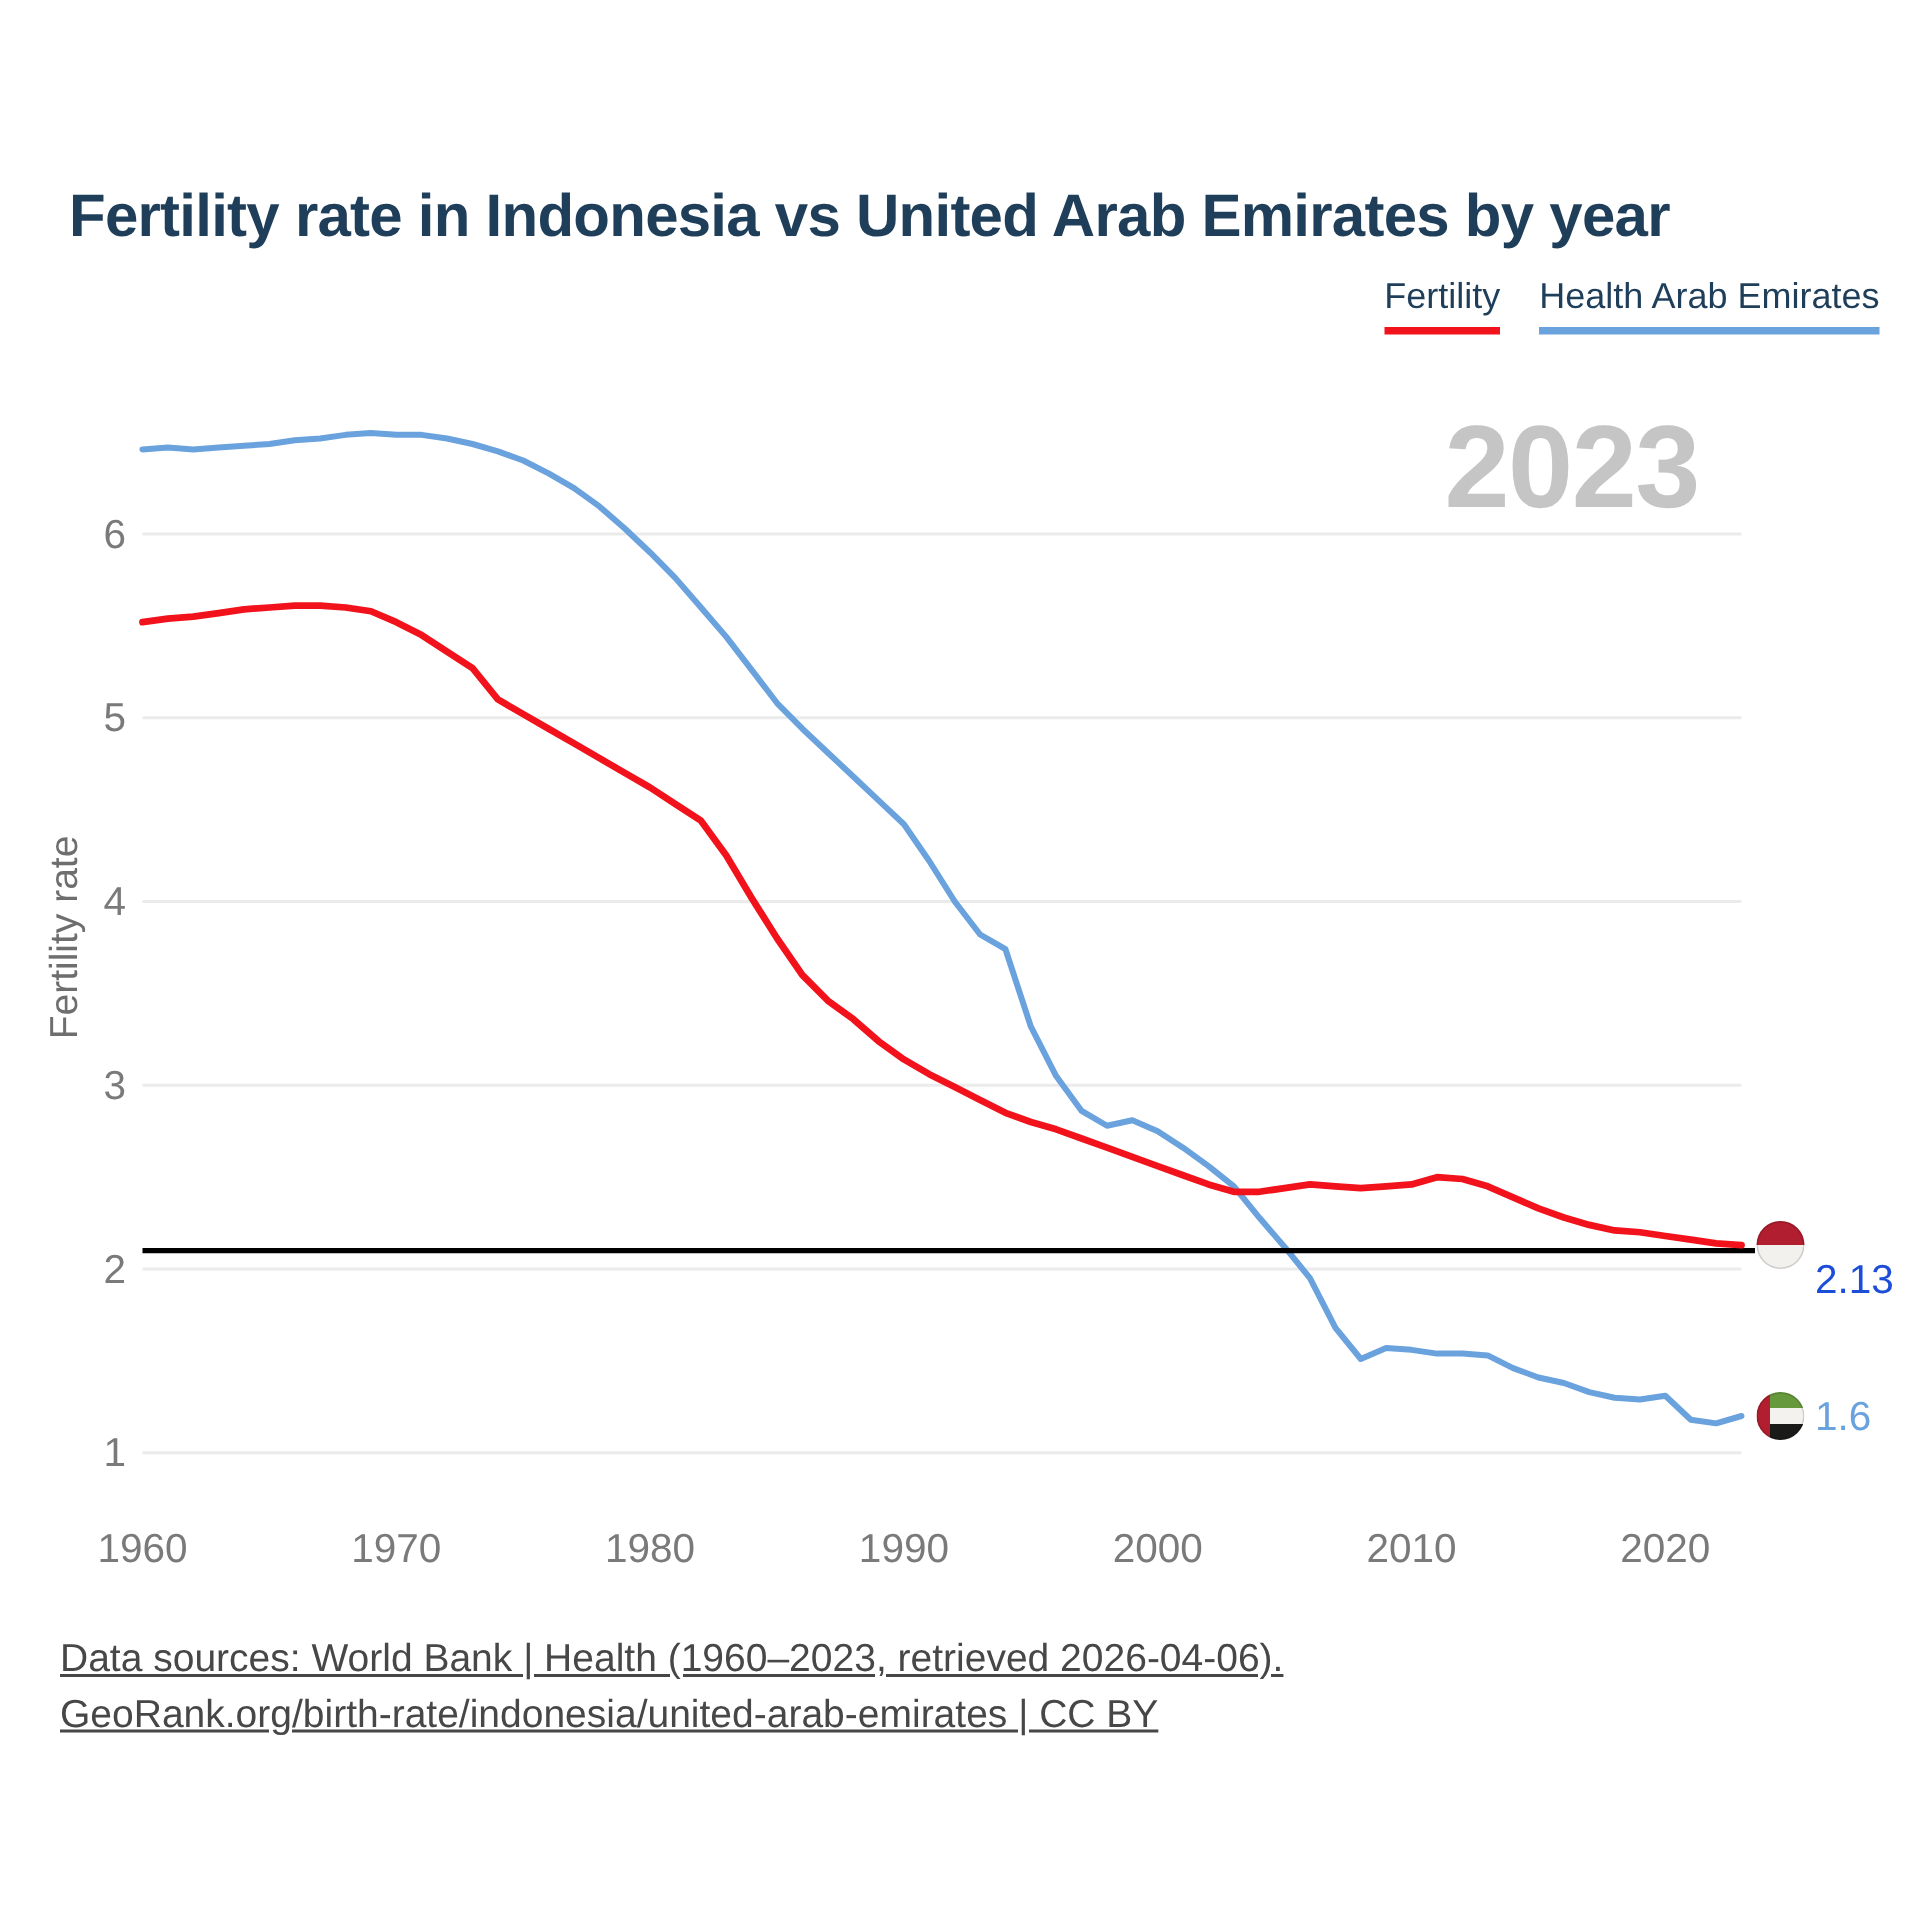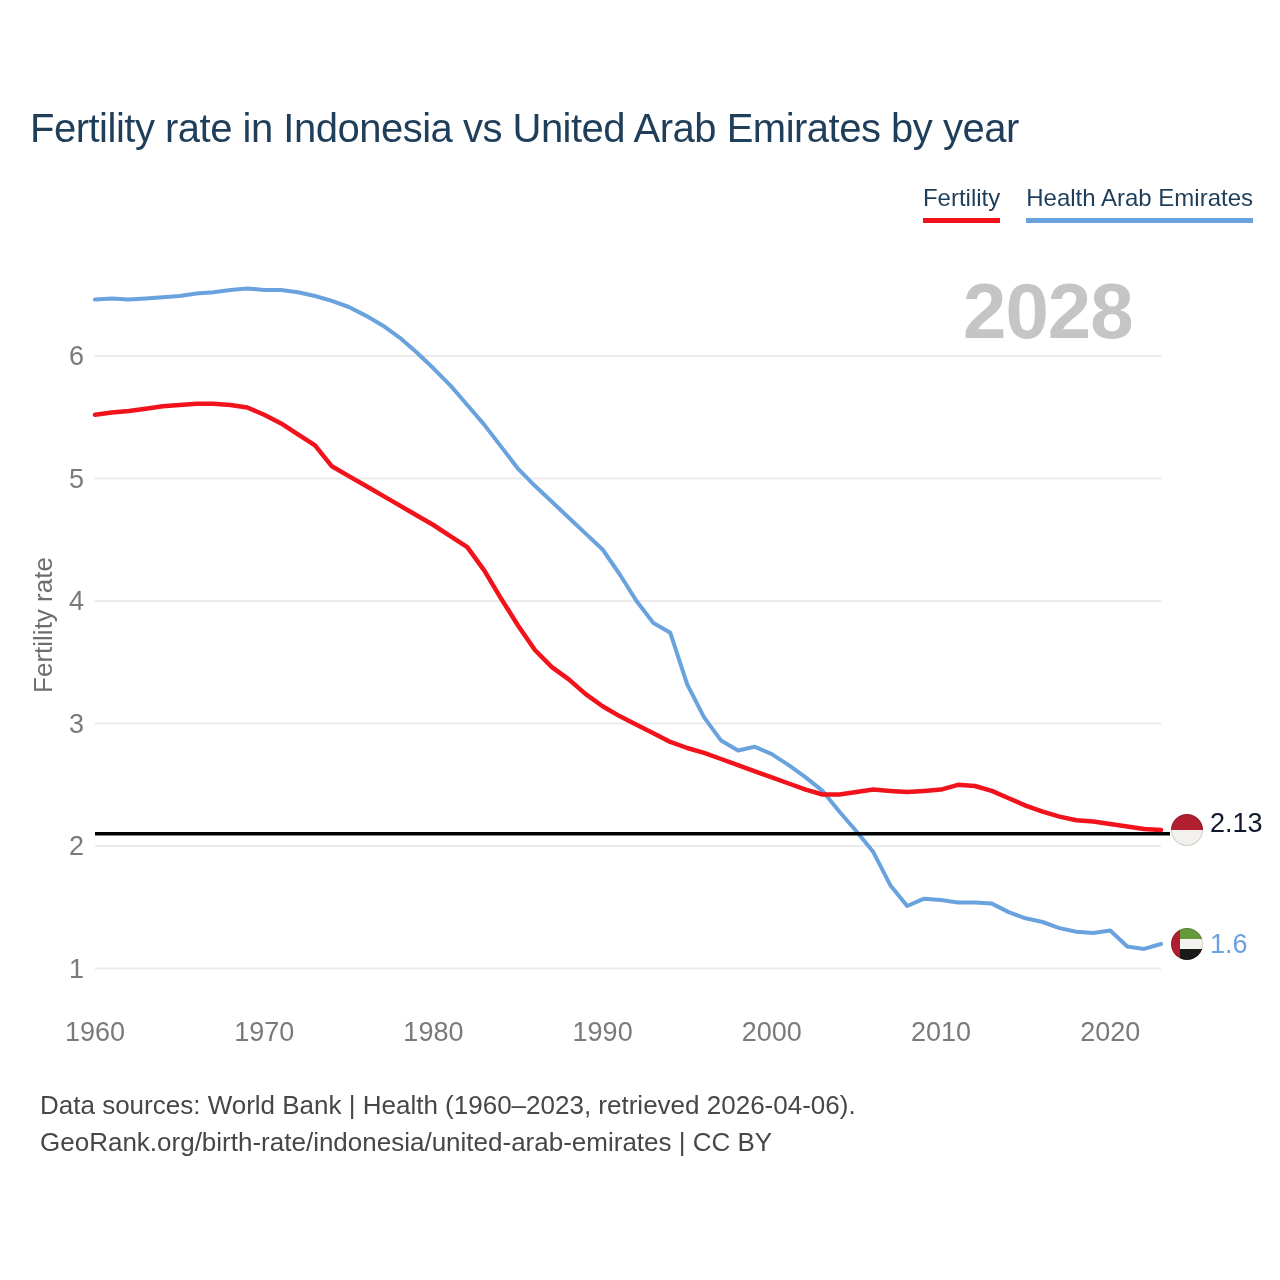--- a/index.html
+++ b/index.html
@@ -1,22 +1,22 @@
 <!DOCTYPE html>
 <html><head>
 <meta charset="utf-8">
 <style>
   html,body{margin:0;padding:0;background:#ffffff;}
   .page{
     position:relative;width:1280px;height:1280px;background:#ffffff;overflow:hidden;
     font-family:"Liberation Sans","DejaVu Sans",sans-serif;
   }
   .chart-title{
-    position:absolute;left:30px;top:106px;width:1220px;margin:0;
-    font-size:40px;font-weight:normal;letter-spacing:-0.5px;color:#1f3e5a;
+    position:absolute;left:30px;top:106px;width:1220px;margin:16px;
+    font-size:40px;font-weight:bold;letter-spacing:-0.5px;color:#1f3e5a;
   }
   .legend{
     position:absolute;right:27px;top:184px;display:flex;gap:26px;
   }
   .legend-item{
     font-size:24px;color:#1f3e5a;padding-bottom:6px;border-bottom:5px solid #ccc;
     cursor:pointer;white-space:nowrap;
   }
   .watermark{
     position:absolute;left:963px;top:266px;
@@ -37,41 +37,41 @@
     background:linear-gradient(180deg,#b01e30 0 50%,#f3f1ed 50% 100%);
   }
   .flag-uae{
     background:
       linear-gradient(90deg,#b01e30 0 28%,rgba(0,0,0,0) 28%),
       linear-gradient(180deg,#66983c 0 34%,#f4f2ee 34% 66%,#1a1a18 66% 100%);
   }
   .end-label{
     position:absolute;left:1210px;height:34px;line-height:34px;font-size:27px;white-space:nowrap;
   }
-  .footer{position:absolute;left:40px;color:#474747;font-size:26px;}
+  .footer{position:absolute;left:40px;color:#474747;font-size:26px;text-decoration:underline;}
   .footer-line1{top:1090px;}
   .footer-line2{top:1127px;}
 </style>
 </head>
 <body>
 
 <div class="page">
 
   <h1 class="chart-title">Fertility rate in Indonesia vs United Arab Emirates by year</h1>
 
   <div class="legend">
     <span class="legend-item" style="border-bottom-color: rgb(242, 18, 27);">
       <span>Fertility</span>
     </span>
     <span class="legend-item" style="border-bottom-color: rgb(106, 162, 222);">
       <span>Health Arab Emirates</span>
     </span>
   </div>
 
-  <div class="watermark">2028</div>
+  <div class="watermark">2023</div>
 
   <div class="y-axis-title">Fertility rate</div>
 
   <svg class="plot" width="1280" height="1280" viewBox="0 0 1280 1280">
       <line x1="95" x2="1161" y1="968.5" y2="968.5" stroke="#ebebeb" stroke-width="2"></line>
       <text x="84" y="977.5" text-anchor="end" class="tick">1</text>
       <line x1="95" x2="1161" y1="846" y2="846" stroke="#ebebeb" stroke-width="2"></line>
       <text x="84" y="855" text-anchor="end" class="tick">2</text>
       <line x1="95" x2="1161" y1="723.5" y2="723.5" stroke="#ebebeb" stroke-width="2"></line>
       <text x="84" y="732.5" text-anchor="end" class="tick">3</text>
@@ -89,19 +89,19 @@
       <text x="941.031746031746" y="1041" text-anchor="middle" class="tick">2010</text>
       <text x="1110.2380952380952" y="1041" text-anchor="middle" class="tick">2020</text>
       <polyline points="95.0,299.6 111.9,298.4 128.8,299.6 145.8,298.4 162.7,297.2 179.6,296.0 196.5,293.5 213.4,292.3 230.4,289.9 247.3,288.6 264.2,289.9 281.1,289.9 298.0,292.3 315.0,296.0 331.9,300.9 348.8,307.0 365.7,315.6 382.7,325.4 399.6,337.6 416.5,352.3 433.4,368.3 450.3,385.4 467.3,405.0 484.2,424.6 501.1,446.6 518.0,468.7 534.9,485.8 551.9,501.8 568.8,517.7 585.7,533.6 602.6,549.5 619.5,574.0 636.5,601.0 653.4,623.0 670.3,632.8 687.2,684.3 704.1,717.4 721.1,740.6 738.0,750.5 754.9,746.8 771.8,754.1 788.7,765.1 805.7,777.4 822.6,790.9 839.5,811.7 856.4,831.3 873.3,852.1 890.3,885.2 907.2,906.0 924.1,898.7 941.0,899.9 958.0,902.4 974.9,902.4 991.8,903.6 1008.7,912.1 1025.6,918.3 1042.6,922.0 1059.5,928.1 1076.4,931.8 1093.3,933.0 1110.2,930.5 1127.2,946.5 1144.1,948.9 1161.0,944.0" fill="none" stroke="#6aa2de" stroke-width="4" stroke-linejoin="round" stroke-linecap="round"></polyline>
       <line x1="95" x2="1170" y1="833.75" y2="833.75" stroke="#000000" stroke-width="3.5"></line>
       <polyline points="95.0,414.8 111.9,412.4 128.8,411.1 145.8,408.7 162.7,406.2 179.6,405.0 196.5,403.8 213.4,403.8 230.4,405.0 247.3,407.5 264.2,414.8 281.1,423.4 298.0,434.4 315.0,445.4 331.9,466.3 348.8,476.1 365.7,485.8 382.7,495.6 399.6,505.4 416.5,515.3 433.4,525.0 450.3,536.1 467.3,547.1 484.2,570.4 501.1,598.6 518.0,625.5 534.9,650.0 551.9,667.1 568.8,679.4 585.7,694.1 602.6,706.3 619.5,716.1 636.5,724.7 653.4,733.3 670.3,741.9 687.2,748.0 704.1,752.9 721.1,759.0 738.0,765.1 754.9,771.3 771.8,777.4 788.7,783.5 805.7,789.6 822.6,794.5 839.5,794.5 856.4,792.1 873.3,789.6 890.3,790.9 907.2,792.1 924.1,790.9 941.0,789.6 958.0,784.8 974.9,786.0 991.8,790.9 1008.7,798.2 1025.6,805.6 1042.6,811.7 1059.5,816.6 1076.4,820.3 1093.3,821.5 1110.2,824.0 1127.2,826.4 1144.1,828.9 1161.0,830.1" fill="none" stroke="#f2121b" stroke-width="4.5" stroke-linejoin="round" stroke-linecap="round"></polyline>
     </svg>
 
   <div class="flag flag-indonesia" style="top: 814.075px;"></div>
   <div class="flag flag-uae" style="top: 928px;"></div>
 
-  <div class="end-label" style="top: 806px; color: #0f172a;">2.13</div>
+  <div class="end-label" style="top: 836px; color: #1d4ed8;">2.13</div>
   <div class="end-label" style="top: 927px; color: rgb(106, 162, 222);">1.6</div>
 
   <div class="footer footer-line1">Data sources: World Bank | Health (1960–2023, retrieved 2026-04-06).</div>
   <div class="footer footer-line2">GeoRank.org/birth-rate/indonesia/united-arab-emirates | CC BY</div>
 
 </div>
 
 </body></html>

